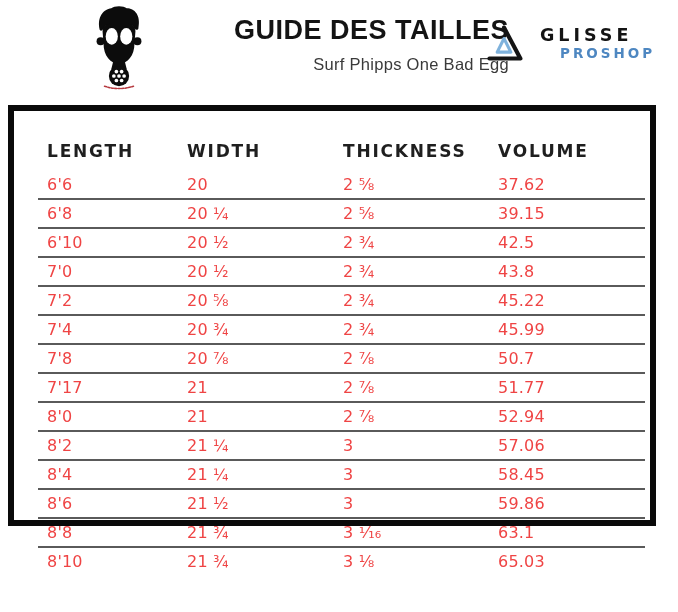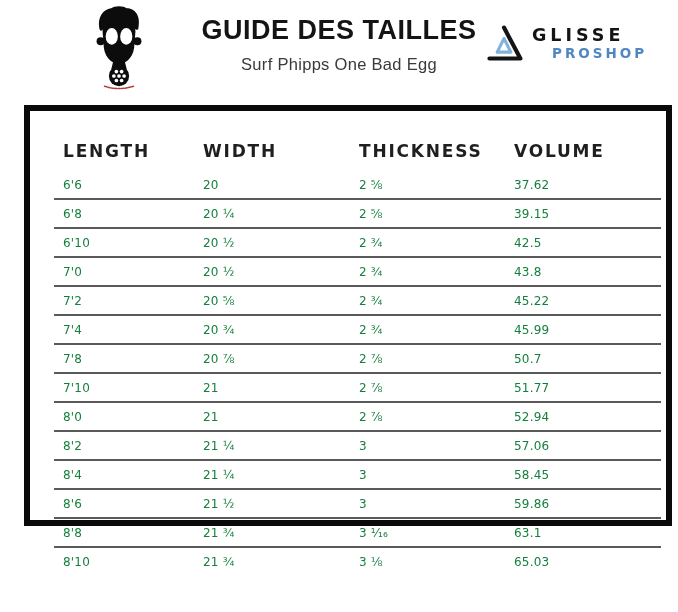--- a/index.html
+++ b/index.html
@@ -2,61 +2,61 @@
 <html><head>
 <meta charset="utf-8">
 <style>
   html,body{margin:0;padding:0;background:#ffffff;}
   .page{
     position:relative;width:678px;height:612px;background:#ffffff;overflow:hidden;
     font-family:"DejaVu Sans","Liberation Sans",sans-serif;
   }
   
   .mask-logo{position:absolute;left:90px;top:5px;width:58px;height:86px;}
-  .title-block{position:absolute;left:169px;top:16px;width:340px;text-align:center;}
+  .title-block{position:absolute;left:169px;top:16px;width:340px;text-align:right;}
   .title-block h1{
     margin:0;font-family:"Liberation Sans",sans-serif;font-weight:700;
     font-size:27px;letter-spacing:0.5px;color:#141414;line-height:1.1;
   }
   .title-block p{
     margin:9px 0 12px 0;font-family:"Liberation Sans",sans-serif;font-weight:400;
     font-size:16.5px;color:#3a3a3a;letter-spacing:0.3px;
   }
-  .brand{position:absolute;left:484px;top:23px;display:flex;align-items:center;gap:8px;}
+  .brand{position:absolute;left:484px;top:23px;display:flex;align-items:center;gap:16px;}
   .brand-triangle{width:40px;height:41px;flex:0 0 auto;}
   .brand-text{display:flex;flex-direction:column;line-height:1;}
   .brand-top{
     font-weight:700;font-size:17.5px;letter-spacing:4px;color:#141414;
     font-family:"DejaVu Sans",sans-serif;
   }
   .brand-bottom{
     font-weight:700;font-size:13.5px;letter-spacing:3px;color:#4e87c1;
     margin-top:2px;margin-left:20px;font-family:"DejaVu Sans",sans-serif;
   }
   
   .table-box{
-    position:absolute;left:24px;top:105px;width:648px;height:421px;
+    position:absolute;left:8px;top:105px;width:648px;height:421px;
     box-sizing:border-box;border:6px solid #0a0a0a;background:#ffffff;
   }
   table.size-table{
     border-collapse:collapse;table-layout:fixed;
     margin-left:24px;width:607px;
   }
   .size-table col.c1{width:140px;}
   .size-table col.c2{width:156px;}
   .size-table col.c3{width:155px;}
   .size-table col.c4{width:156px;}
   .size-table th{
     text-align:left;font-weight:700;font-size:17px;letter-spacing:1.8px;
     color:#1f1f1f;padding:30px 0 10px 9px;line-height:20px;
     font-family:"DejaVu Sans",sans-serif;
   }
   .size-table td{
     height:27px;padding:0 0 0 9px;vertical-align:middle;
-    font-size:12px;color:#15803d;letter-spacing:0.2px;
+    font-size:16px;color:#ef4444;letter-spacing:0.2px;
     border-bottom:2px solid #5a5a5a;
   }
   .size-table tbody tr:last-child td{border-bottom:none;}
 </style>
 </head>
 <body>
 
 <div class="page">
 
   <svg class="mask-logo" viewBox="0 0 60 88" xmlns="http://www.w3.org/2000/svg" aria-hidden="true">
@@ -157,21 +157,21 @@
             <td>2 ¾</td>
             <td>45.99</td>
           </tr>
           <tr>
             <td>7'8</td>
             <td>20 ⅞</td>
             <td>2 ⅞</td>
             <td>50.7</td>
           </tr>
           <tr>
-            <td>7'10</td>
+            <td>7'17</td>
             <td>21</td>
             <td>2 ⅞</td>
             <td>51.77</td>
           </tr>
           <tr>
             <td>8'0</td>
             <td>21</td>
             <td>2 ⅞</td>
             <td>52.94</td>
           </tr>

